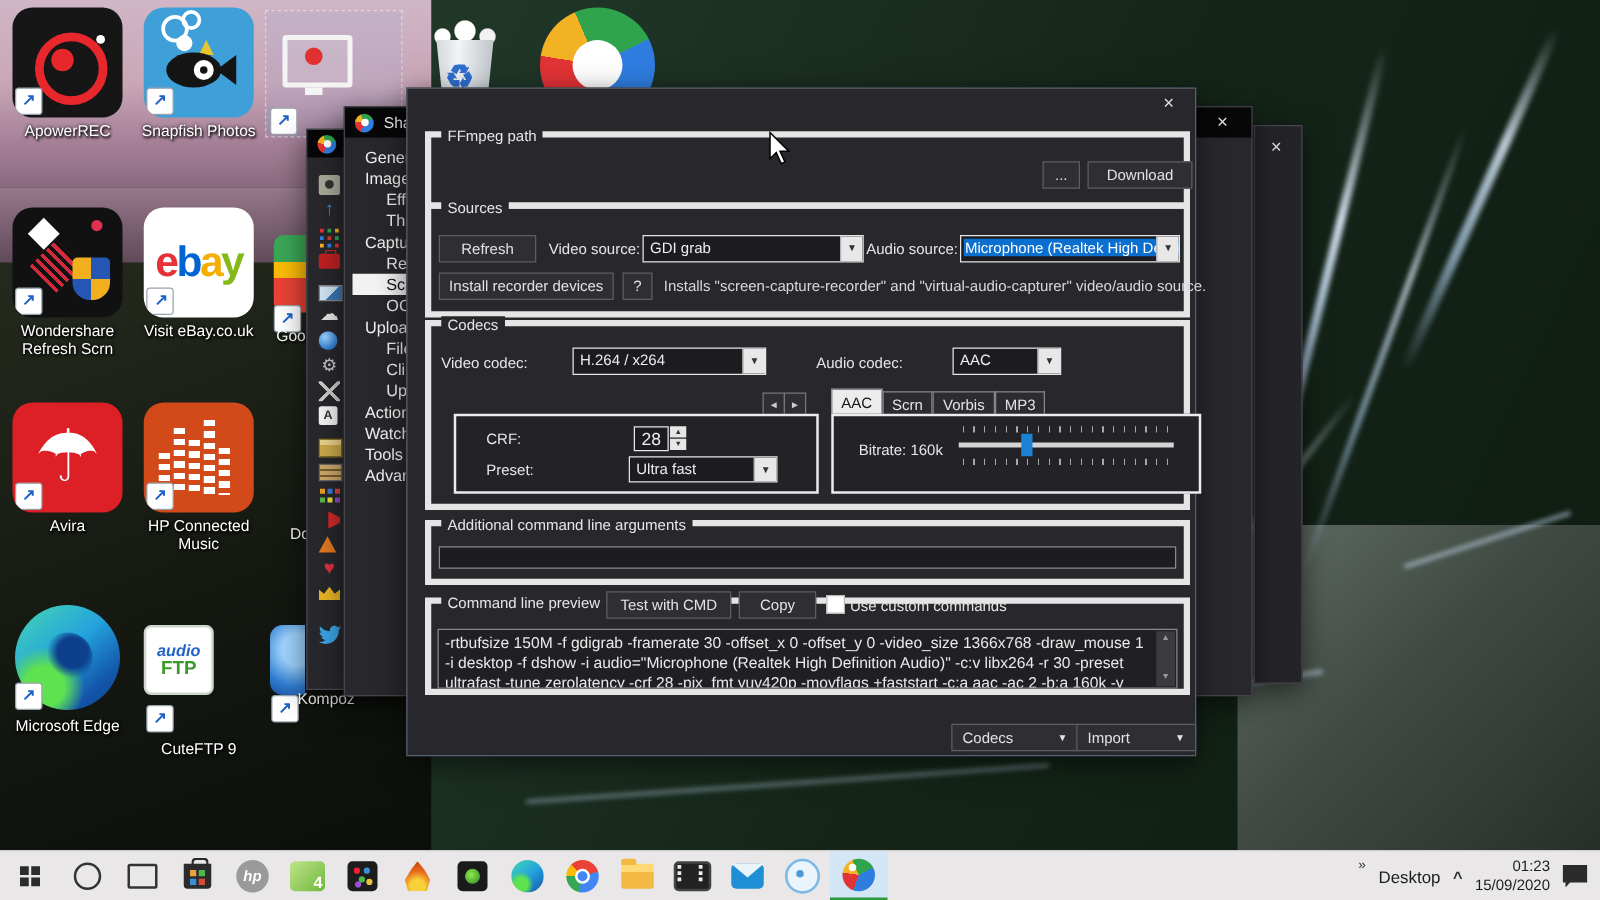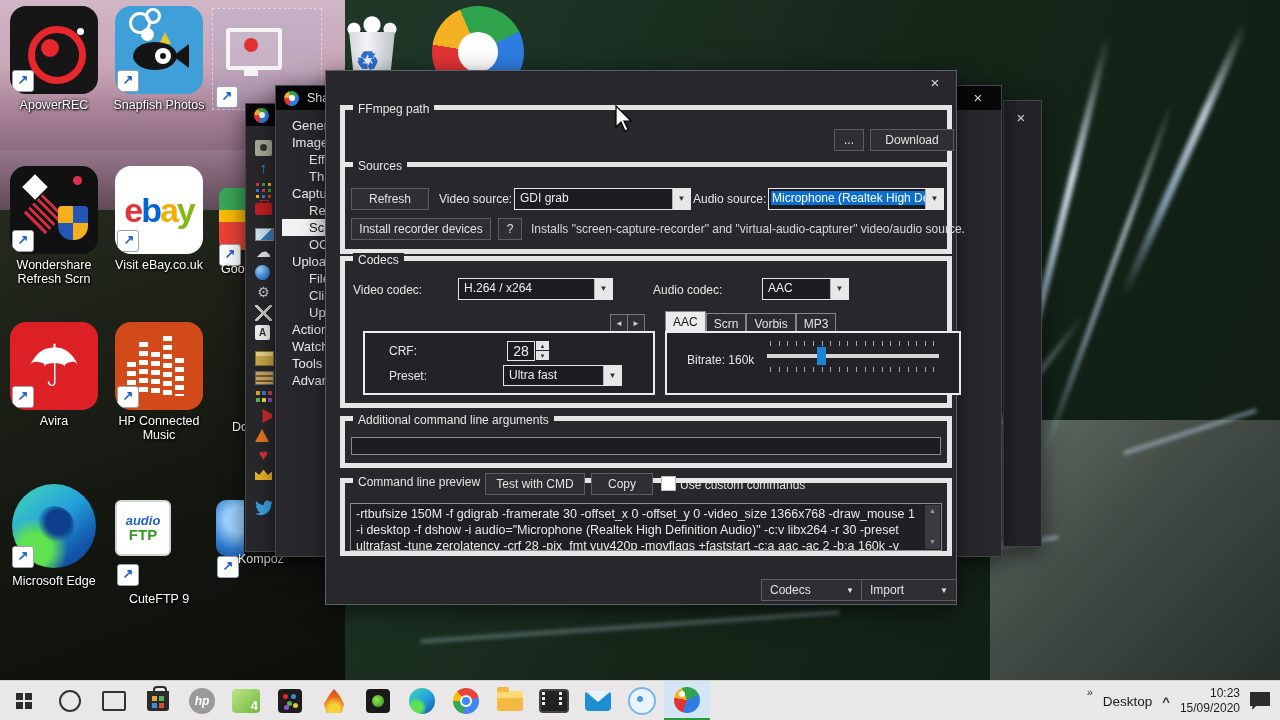--- a/index.html
+++ b/index.html
@@ -509,19 +509,19 @@
         </span>
       </div>
     <div class="tbtn" style="width:46px;background:#d2e6f6;border-bottom:3px solid #2a9b3a;box-sizing:border-box">
         <span class="swl" style="width:26px;height:26px"></span>
       </div>
     <div class="tray">
       <span style="position:relative;top:-9px;font-size:11px;color:#333">»</span>
       <span style="font-size:13.5px">Desktop</span>
       <span style="font-size:13px;font-weight:bold;color:#333">^</span>
       <span class="clock">
-        <span>10:23</span><br>
+        <span>01:23</span><br>
         <span>15/09/2020</span>
       </span>
       <span class="ntf"></span>
     </div>
   </div>
 </div>
 
 </body></html>

